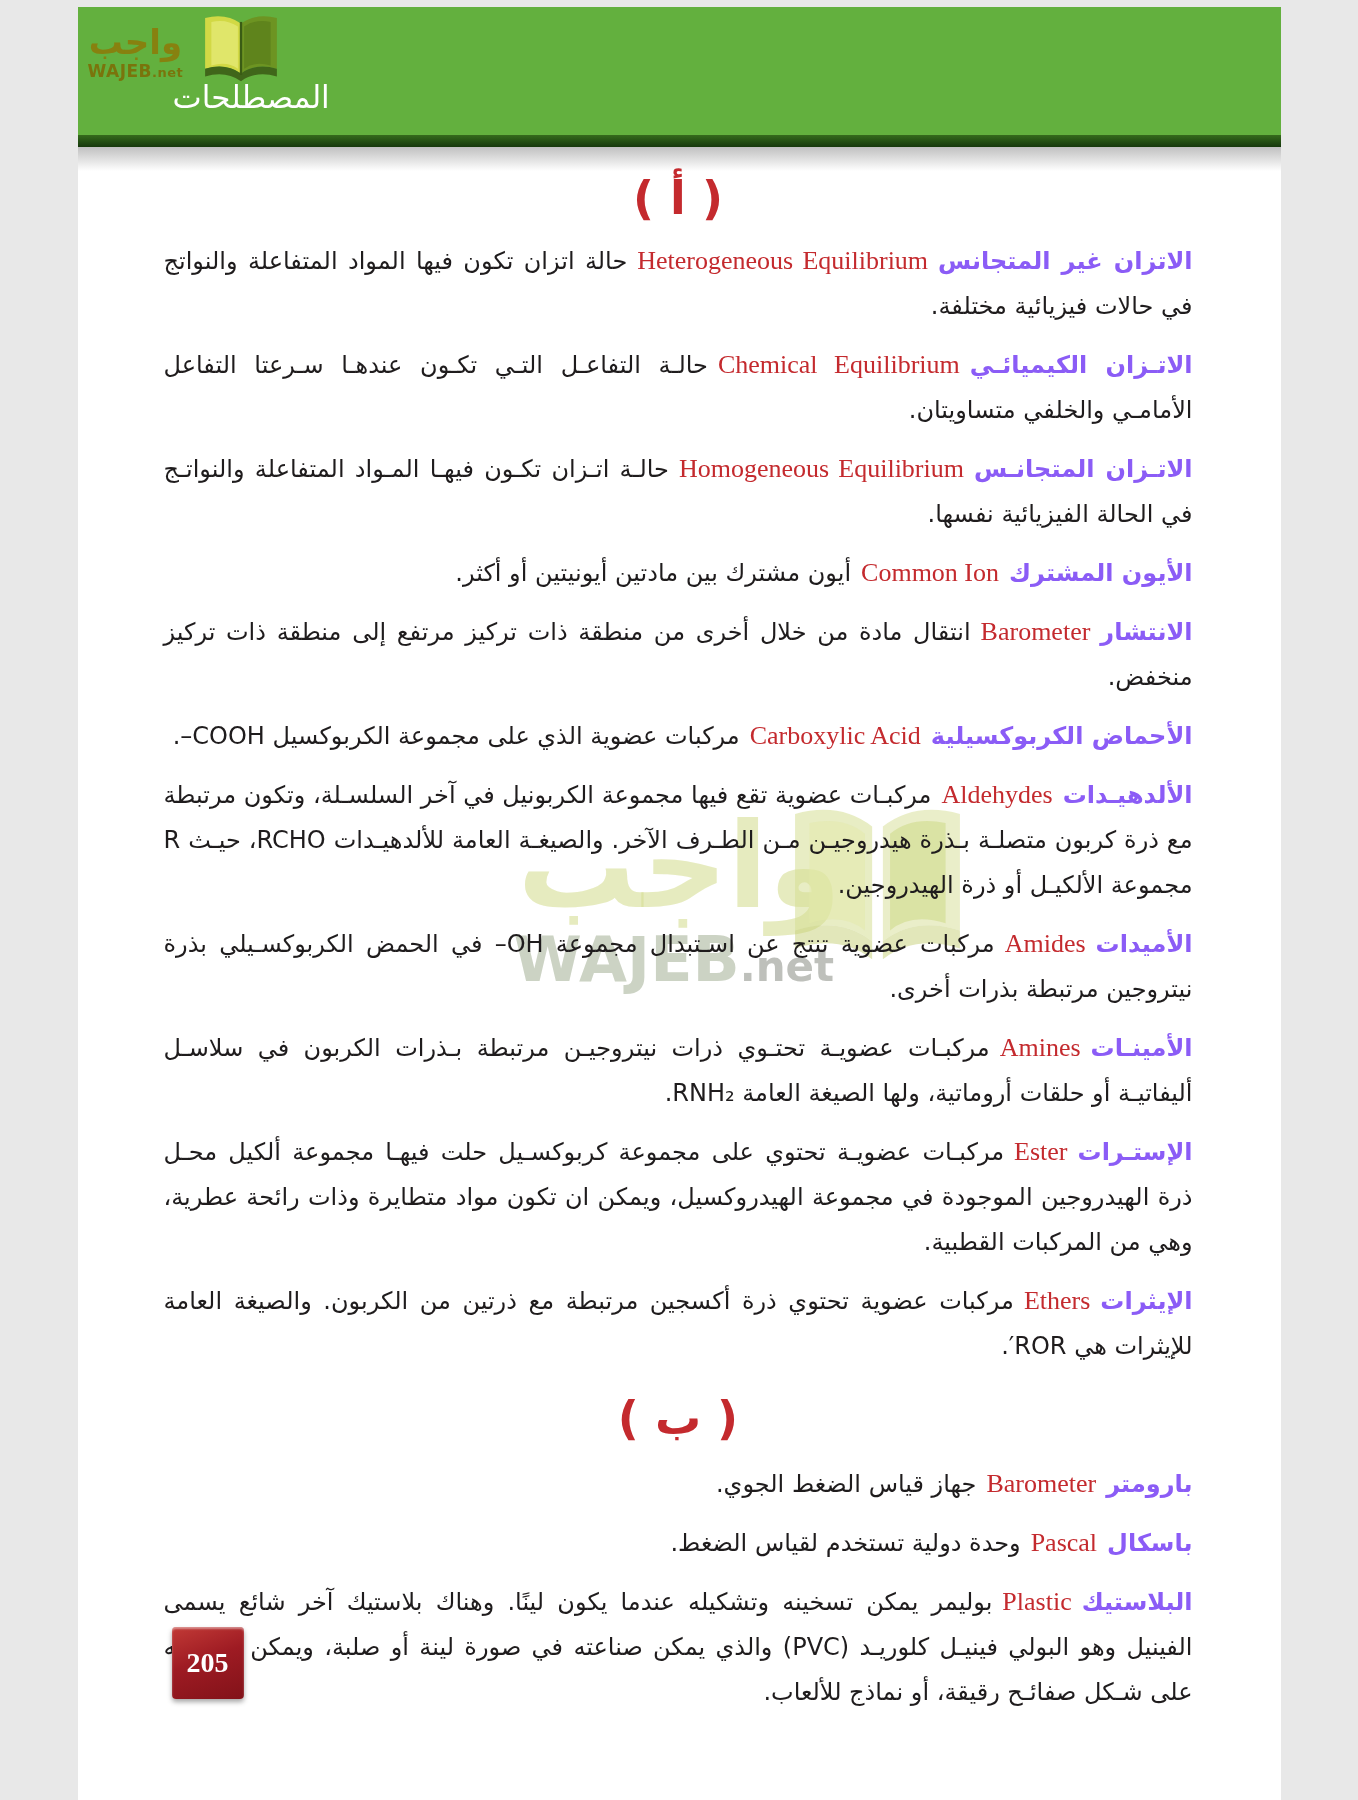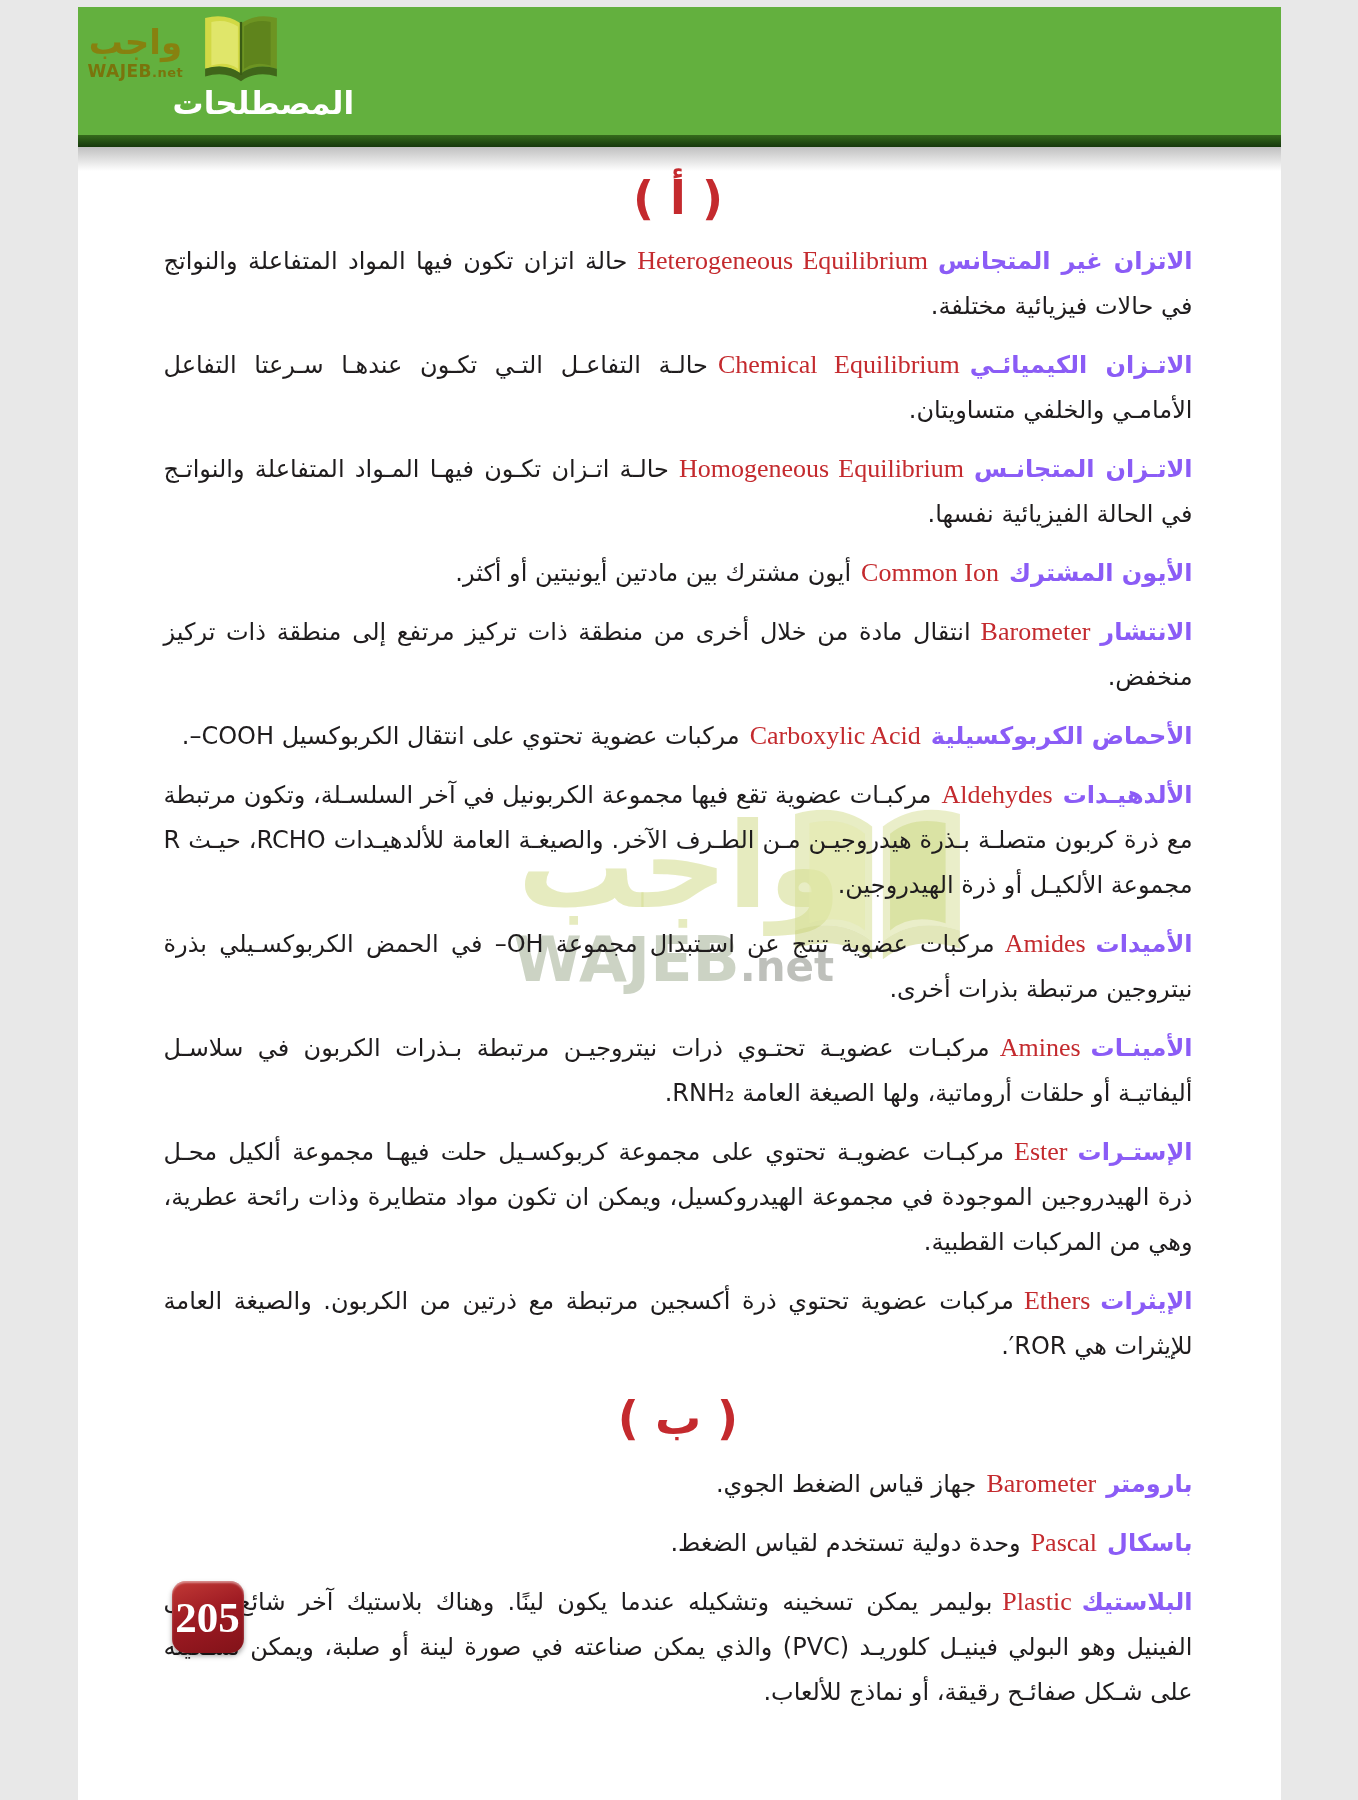--- a/index.html
+++ b/index.html
@@ -29,22 +29,22 @@
   }
   .logo{
     position:absolute;top:4px;left:10px;
     display:flex;align-items:center;gap:6px;
   }
   .logo-texts{display:flex;flex-direction:column;align-items:center;line-height:1;}
   .logo-ar{font-size:34px;font-weight:bold;color:#87810f;}
   .logo-en{font-size:17px;font-weight:bold;color:#7a740c;letter-spacing:.5px;margin-top:4px;}
   .logo-en .net{font-size:13px;}
   .page-title{
-    position:absolute;top:78px;left:95px;margin:0;
-    font-size:31px;font-weight:bold;color:#ffffff;
+    position:absolute;top:72px;left:95px;margin:0;
+    font-size:31px;font-weight:normal;color:#ffffff;
   }
   
   .content{
     position:relative;z-index:1;
     direction:rtl;
     padding:8px 88px 0 86px;
   }
   .section-heading{
     margin:18px 0 14px;
     text-align:center;
@@ -80,29 +80,29 @@
   }
   .wm-en{
     position:absolute;top:122px;left:16px;
     font-size:62px;font-weight:bold;line-height:1;
     color:rgba(173,184,160,.62);
   }
   .wm-en .net{font-size:42px;color:rgba(155,158,150,.65);}
   .wm-book{position:absolute;top:-12px;left:272px;}
   
   .page-badge{
-    position:absolute;left:94px;top:1574px;z-index:2;
+    position:absolute;left:94px;top:1620px;z-index:2;
     width:72px;height:72px;
-    border-radius:14px;
+    border-radius:4px;
     background:linear-gradient(160deg,#c23a36 0%,#9e1b23 45%,#821219 100%);
     box-shadow:inset 0 2px 2px rgba(255,255,255,.45), 0 3px 5px rgba(0,0,0,.35);
     display:flex;align-items:center;justify-content:center;
     color:#fff;
     font-family:"Liberation Serif","DejaVu Serif",serif;
-    font-size:43px;font-weight:bold;
+    font-size:28px;font-weight:bold;
   }
 </style>
 </head>
 <body>
 
 <div class="page">
 
   <header>
     <div class="band">
       <div class="logo">
@@ -149,21 +149,21 @@
     <p class="entry"><span class="term">الاتزان غير المتجانس</span><span class="term-en">Heterogeneous Equilibrium</span><span class="definition">حالة اتزان تكون فيها المواد المتفاعلة والنواتج في حالات فيزيائية مختلفة.</span></p>
 
     <p class="entry"><span class="term">الاتـزان الكيميائـي</span><span class="term-en">Chemical Equilibrium</span><span class="definition">حالـة التفاعـل التـي تكـون عندهـا سـرعتا التفاعل الأمامـي والخلفي متساويتان.</span></p>
 
     <p class="entry"><span class="term">الاتـزان المتجانـس</span><span class="term-en">Homogeneous Equilibrium</span><span class="definition">حالـة اتـزان تكـون فيهـا المـواد المتفاعلة والنواتـج في الحالة الفيزيائية نفسها.</span></p>
 
     <p class="entry"><span class="term">الأيون المشترك</span><span class="term-en">Common Ion</span><span class="definition">أيون مشترك بين مادتين أيونيتين أو أكثر.</span></p>
 
     <p class="entry"><span class="term">الانتشار</span><span class="term-en">Barometer</span><span class="definition">انتقال مادة من خلال أخرى من منطقة ذات تركيز مرتفع إلى منطقة ذات تركيز منخفض.</span></p>
 
-    <p class="entry"><span class="term">الأحماض الكربوكسيلية</span><span class="term-en">Carboxylic Acid</span><span class="definition">مركبات عضوية تحتوي على انتقال الكربوكسيل COOH–.</span></p>
+    <p class="entry"><span class="term">الأحماض الكربوكسيلية</span><span class="term-en">Carboxylic Acid</span><span class="definition">مركبات عضوية الذي على مجموعة الكربوكسيل COOH–.</span></p>
 
     <p class="entry"><span class="term">الألدهيـدات</span><span class="term-en">Aldehydes</span><span class="definition">مركبـات عضوية تقع فيها مجموعة الكربونيل في آخر السلسـلة، وتكون مرتبطة مع ذرة كربون متصلـة بـذرة هيدروجيـن مـن الطـرف الآخر. والصيغـة العامة للألدهيـدات RCHO، حيـث R مجموعة الألكيـل أو ذرة الهيدروجين.</span></p>
 
     <p class="entry"><span class="term">الأميدات</span><span class="term-en">Amides</span><span class="definition">مركبات عضوية تنتج عن اسـتبدال مجموعة OH– في الحمض الكربوكسـيلي بذرة نيتروجين مرتبطة بذرات أخرى.</span></p>
 
     <p class="entry"><span class="term">الأمينـات</span><span class="term-en">Amines</span><span class="definition">مركبـات عضويـة تحتـوي ذرات نيتروجيـن مرتبطة بـذرات الكربون في سلاسـل أليفاتيـة أو حلقات أروماتية، ولها الصيغة العامة RNH₂.</span></p>
 
     <p class="entry"><span class="term">الإستـرات</span><span class="term-en">Ester</span><span class="definition">مركبـات عضويـة تحتوي على مجموعة كربوكسـيل حلت فيهـا مجموعة ألكيل محـل ذرة الهيدروجين الموجودة في مجموعة الهيدروكسيل، ويمكن ان تكون مواد متطايرة وذات رائحة عطرية، وهي من المركبات القطبية.</span></p>
 
     <p class="entry"><span class="term">الإيثرات</span><span class="term-en">Ethers</span><span class="definition">مركبات عضوية تحتوي ذرة أكسجين مرتبطة مع ذرتين من الكربون. والصيغة العامة للإيثرات هي ROR′.</span></p>

